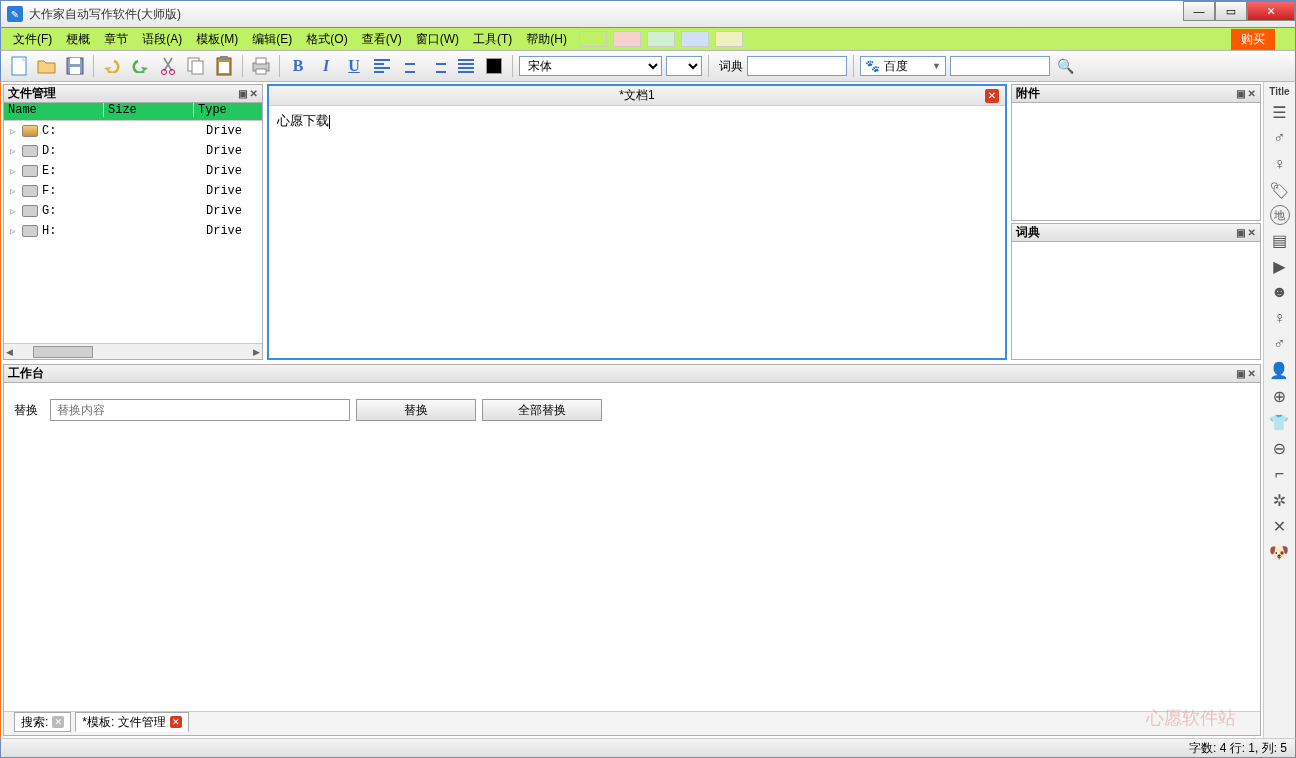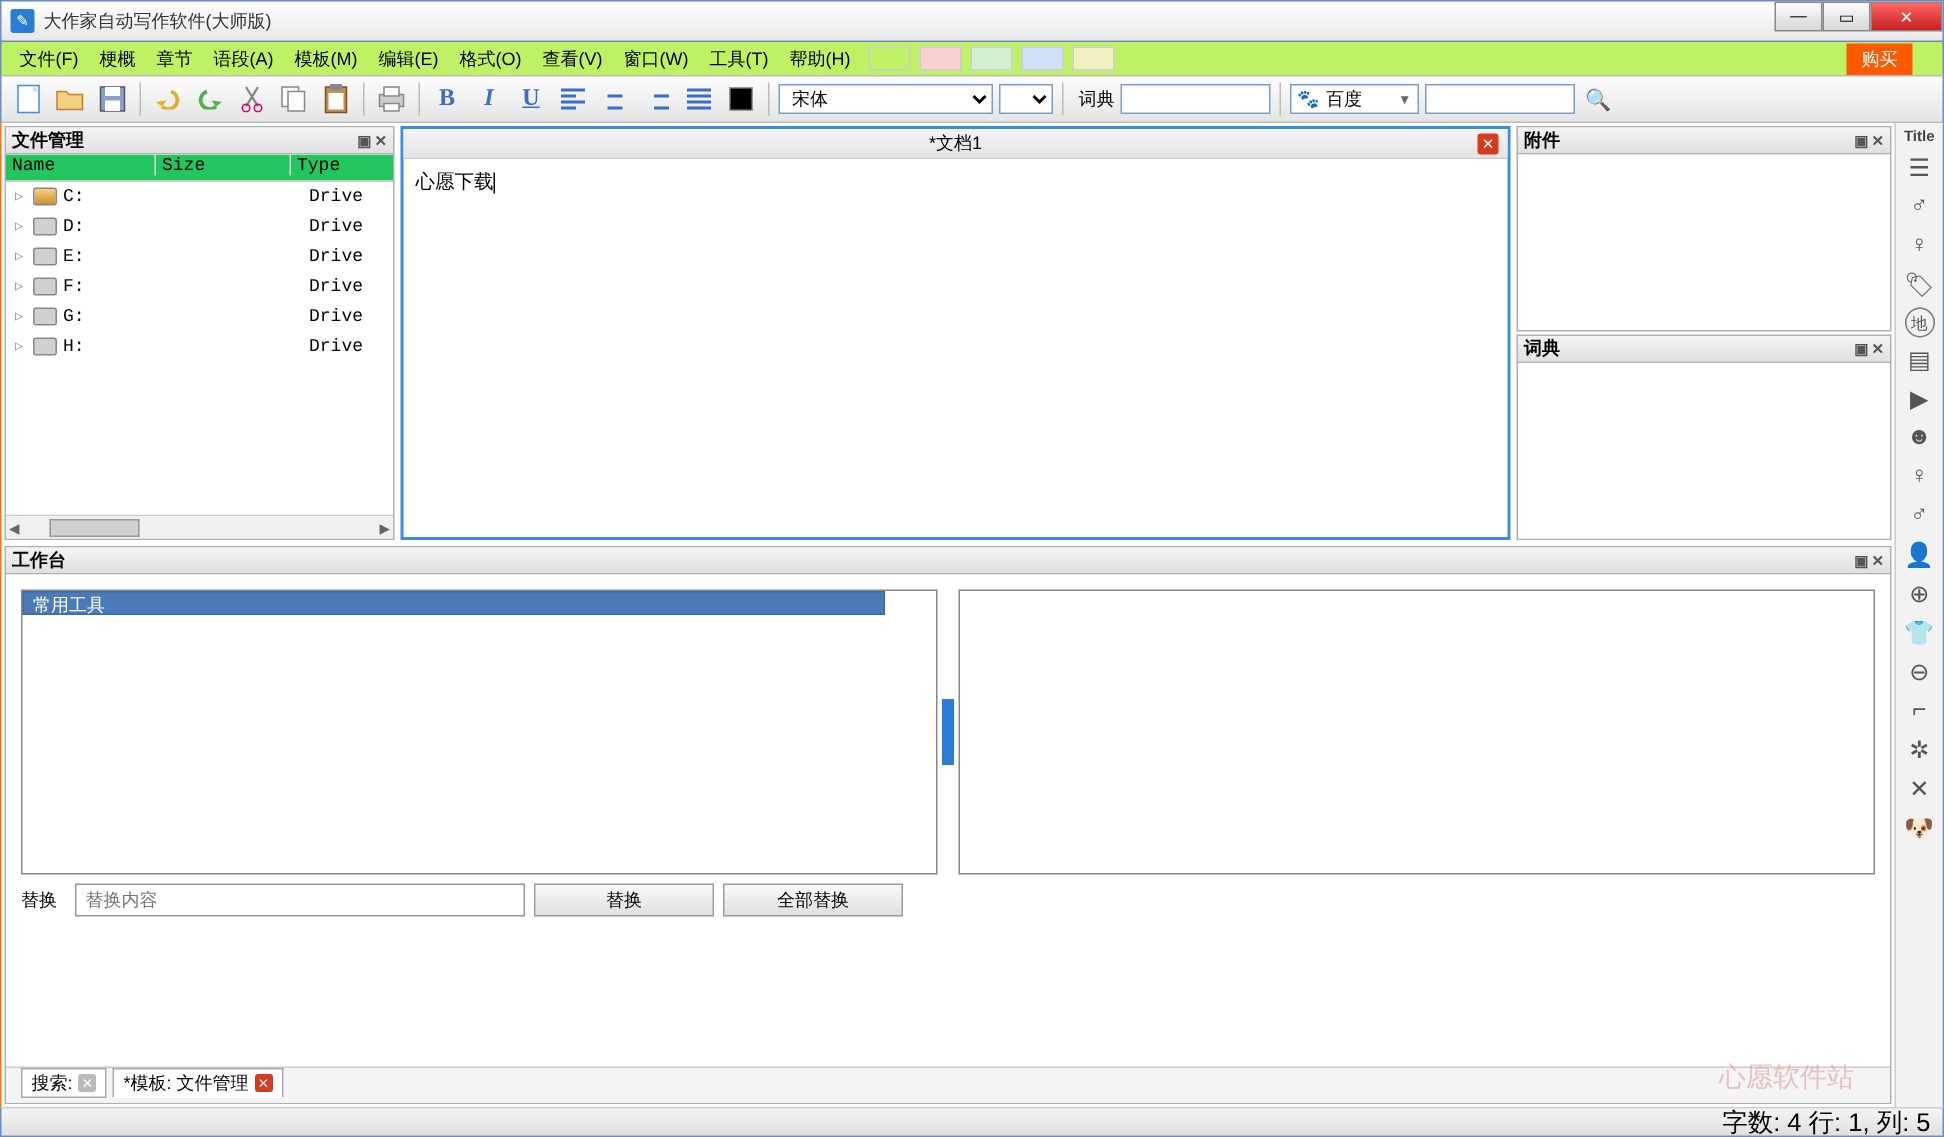--- a/index.html
+++ b/index.html
@@ -93,21 +93,21 @@
 .wb-status { margin-left: 20px; font-size: 12px; }
 
 
 .wb-tabs { display: flex; align-items: flex-start; height: 24px; border-top: 1px solid #ccc; background: #f4f4f4; gap: 4px; padding-left: 10px; margin: 0 -10px -10px -10px; }
 .wb-tab { display: flex; align-items: center; height: 20px; padding: 0 6px; border: 1px solid #aaa; background: #fff; font-size: 12px; gap: 4px; cursor: pointer; }
 .wb-tab.active { border-bottom-color: #fff; }
 .xbox { width: 12px; height: 12px; background: #d83c20; color: #fff; font-size: 9px; display: flex; align-items: center; justify-content: center; border-radius: 2px; }
 .xbox.gray { background: #bbb; }
 
 
-.statusbar { height: 20px; background: linear-gradient(#f4f4f4, #e0e0e0); border: 1px solid #6a8cc4; border-top: 1px solid #ccc; display: flex; align-items: center; justify-content: flex-end; padding: 0 8px; font-size: 17px; }
+.statusbar { height: 20px; background: linear-gradient(#f4f4f4, #e0e0e0); border: 1px solid #6a8cc4; border-top: 1px solid #ccc; display: flex; align-items: center; justify-content: flex-end; padding: 0 8px; font-size: 12px; }
 .watermark { position: absolute; right: 60px; bottom: 28px; color: #e0a0a0; font-size: 18px; opacity: 0.6; pointer-events: none; }
 
 svg { display: block; }
 </style>
 </head>
 <body>
 
 <div class="titlebar">
   <span class="app-icon">✎</span>
   <span class="title">大作家自动写作软件(大师版)</span>
@@ -353,27 +353,20 @@
 
     <div class="panel workbench">
       <div class="panel-header">
         <span>工作台</span>
         <span class="hctrl">
             <span>▣</span>
             <span>✕</span>
           </span>
       </div>
       <div class="panel-body wb-body">
-        <div class="wb-row1">
-          <div class="wb-left">
-            <div class="wb-left-tab">常用工具</div>
-          </div>
-          <div class="slider"></div>
-          <div class="wb-right"></div>
-        </div>
         <div class="wb-row3">
           <span class="wb-lbl">替换</span>
           <input class="wb-input" placeholder="替换内容" style="">
           <button class="wb-btn" style="width:120px">替换</button>
           <button class="wb-btn" style="width:120px">全部替换</button>
         </div>
         <div style="flex:1"></div>
         <div class="wb-tabs">
           <div class="wb-tab">
             <span>搜索:</span>

